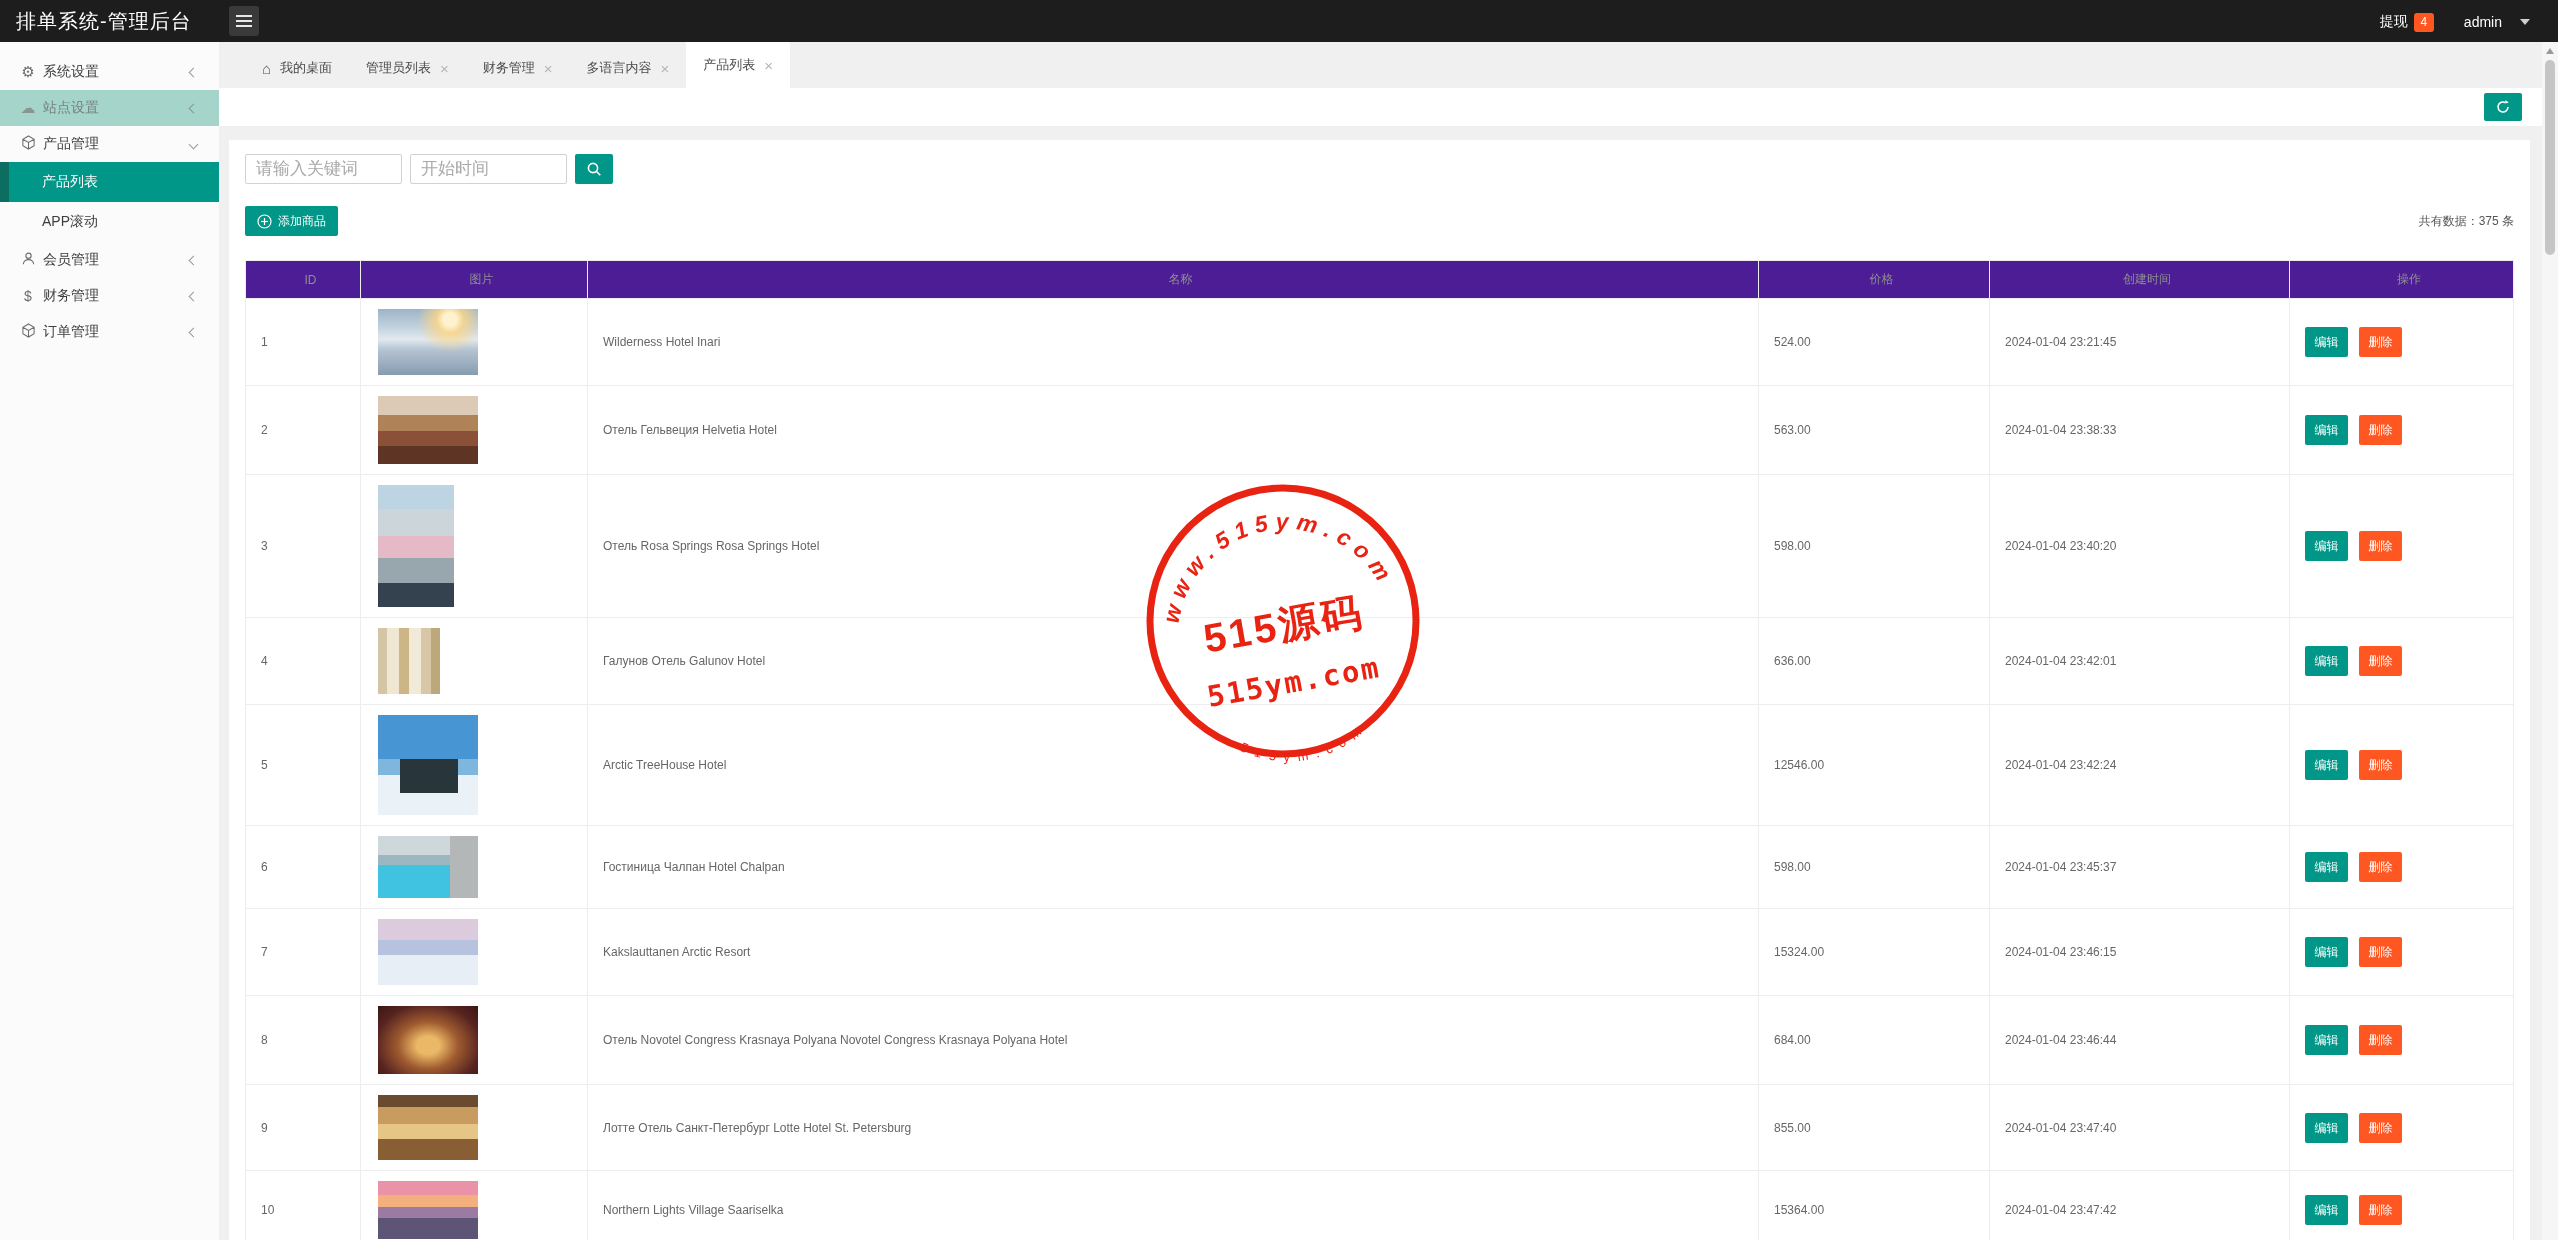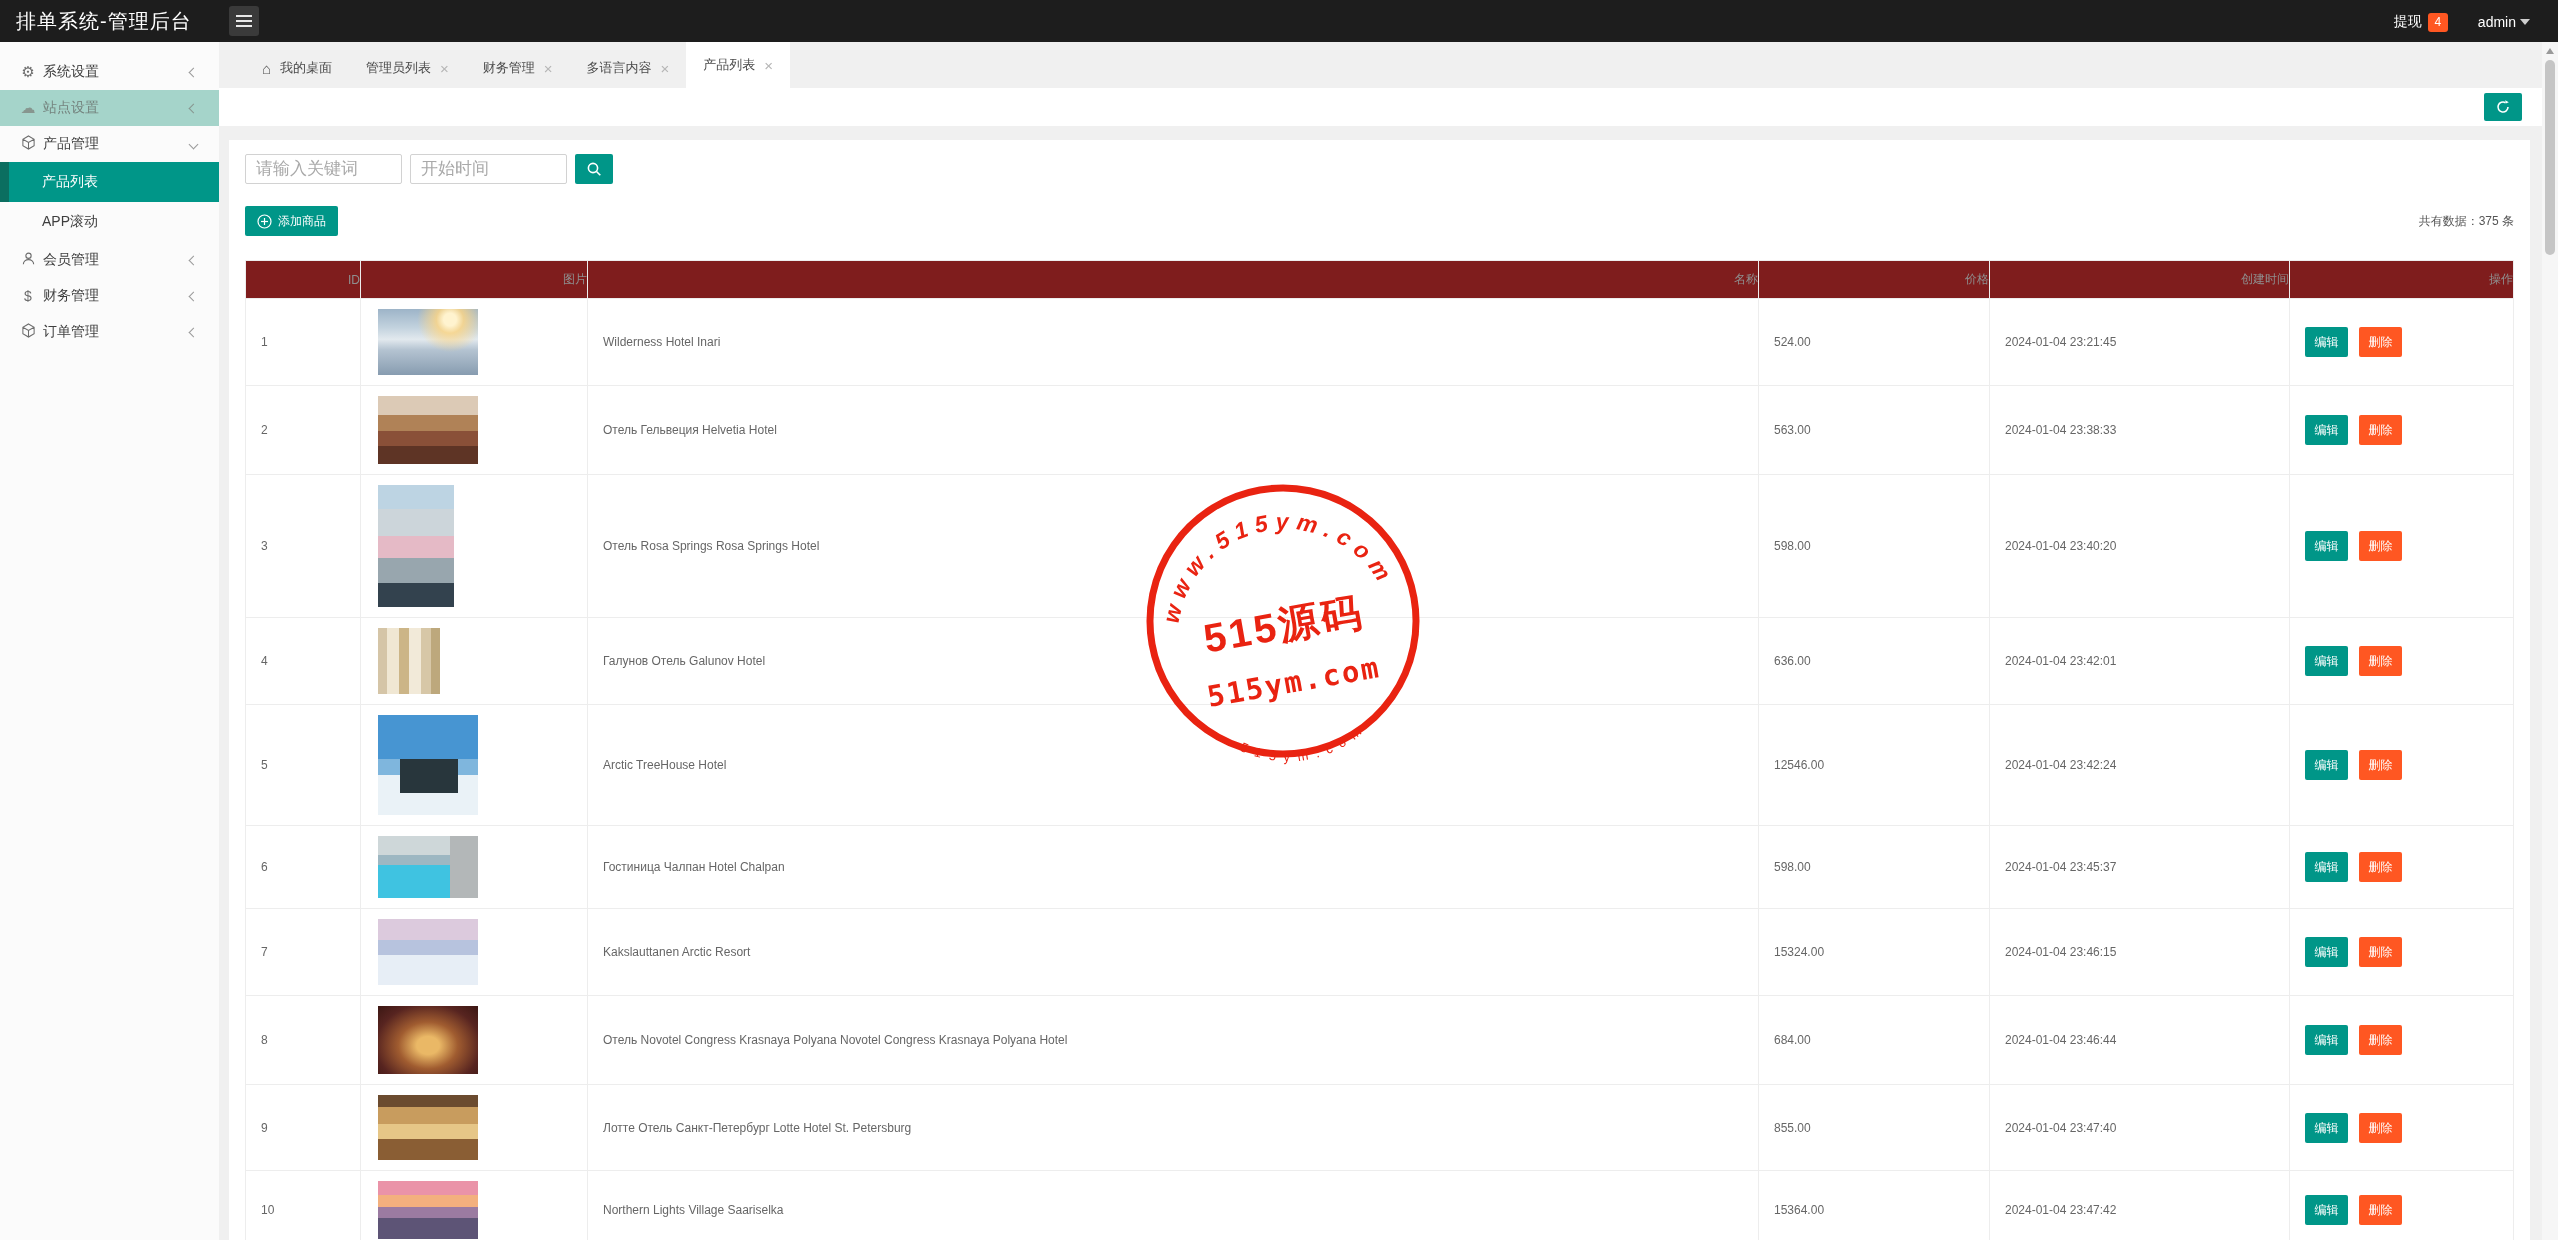--- a/index.html
+++ b/index.html
@@ -15,21 +15,21 @@
     background:#3a3a3a; border-radius:3px; cursor:pointer; }
   .hamburger i { display:block; position:absolute; left:7px; width:16px; height:2px;
     background:#e8e8e8; }
   .hamburger i:nth-child(1){top:9px}.hamburger i:nth-child(2){top:14px}.hamburger i:nth-child(3){top:19px}
   .top-right { position:absolute; right:28px; top:0; height:44px;
     display:flex; align-items:center; gap:14px; font-size:14px; }
   .withdraw { display:flex; align-items:center; gap:6px; cursor:pointer; }
   .badge { display:inline-block; min-width:20px; height:19px; line-height:19px;
     text-align:center; border-radius:3px; background:#ff5722; color:#fff;
     font-size:12px; padding:0 4px; }
-  .admin { display:flex; align-items:center; gap:4px; cursor:pointer; margin-left:16px; }
+  .admin { display:flex; align-items:center; gap:18px; cursor:pointer; margin-left:16px; }
   .caret { width:0; height:0; border-left:5px solid transparent;
     border-right:5px solid transparent; border-top:6px solid #cfcfcf; }
 
   
   .sidebar { position:absolute; left:0; top:42px; width:219px; bottom:0;
     background:#fbfbfb; padding-top:12px; z-index:20; }
   .side-item { position:relative; height:36px; display:flex; align-items:center;
     color:#3e3e3e; font-size:14px; cursor:pointer; }
   .side-item .s-icon { position:absolute; left:19px; width:18px; text-align:center;
     color:#6d6d6d; font-size:14px; }
@@ -73,22 +73,22 @@
   .search-btn { width:38px; height:30px; background:#009688; border:none; border-radius:2px;
     cursor:pointer; display:flex; align-items:center; justify-content:center; }
 
   .addrow { margin-top:22px; display:flex; align-items:center; justify-content:space-between; }
   .add-btn { height:30px; padding:0 12px; background:#009688; color:#fff; border:none;
     border-radius:2px; font-size:12px; cursor:pointer; display:flex; align-items:center; gap:6px;
     font-family:"Liberation Sans",sans-serif; }
   .count { font-size:12px; color:#555; }
 
   table { margin-top:24px; width:100%; border-collapse:collapse; table-layout:fixed; }
-  th { height:38px; background:#7f1d1d; border:1px solid #ededed; color:#8f8f8f;
-    font-size:12px; font-weight:400; text-align:right; padding-left:15px; }
+  th { height:38px; background:#4c1d95; border:1px solid #ededed; color:#8f8f8f;
+    font-size:12px; font-weight:400; text-align:center; padding-left:15px; }
   td { border:1px solid #ededed; color:#666; font-size:12px;
     padding:10px 8px 10px 15px; vertical-align:middle; background:#fff; }
   td.c-img { padding-left:17px; }
   .pic { display:block; }
   .op-btn { display:inline-block; width:43px; height:30px; line-height:30px; text-align:center;
     color:#fff; font-size:12px; border:none; border-radius:2px; cursor:pointer;
     font-family:"Liberation Sans",sans-serif; }
   .op-edit { background:#009688; margin-right:11px; }
   .op-del  { background:#ff5722; }
 

